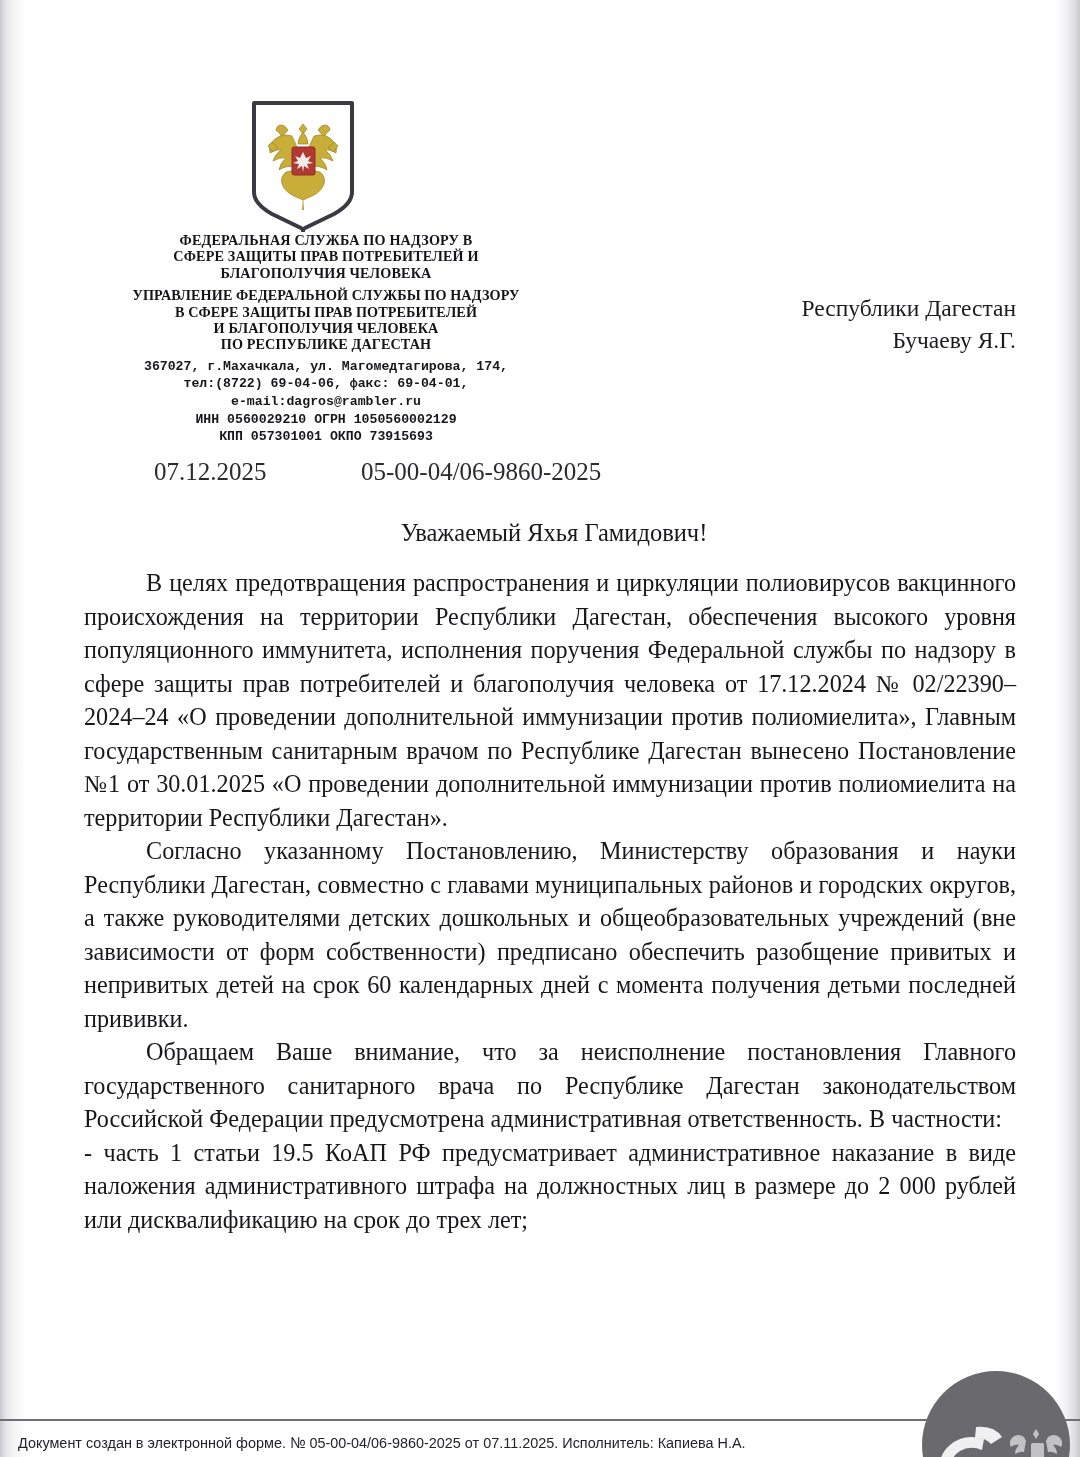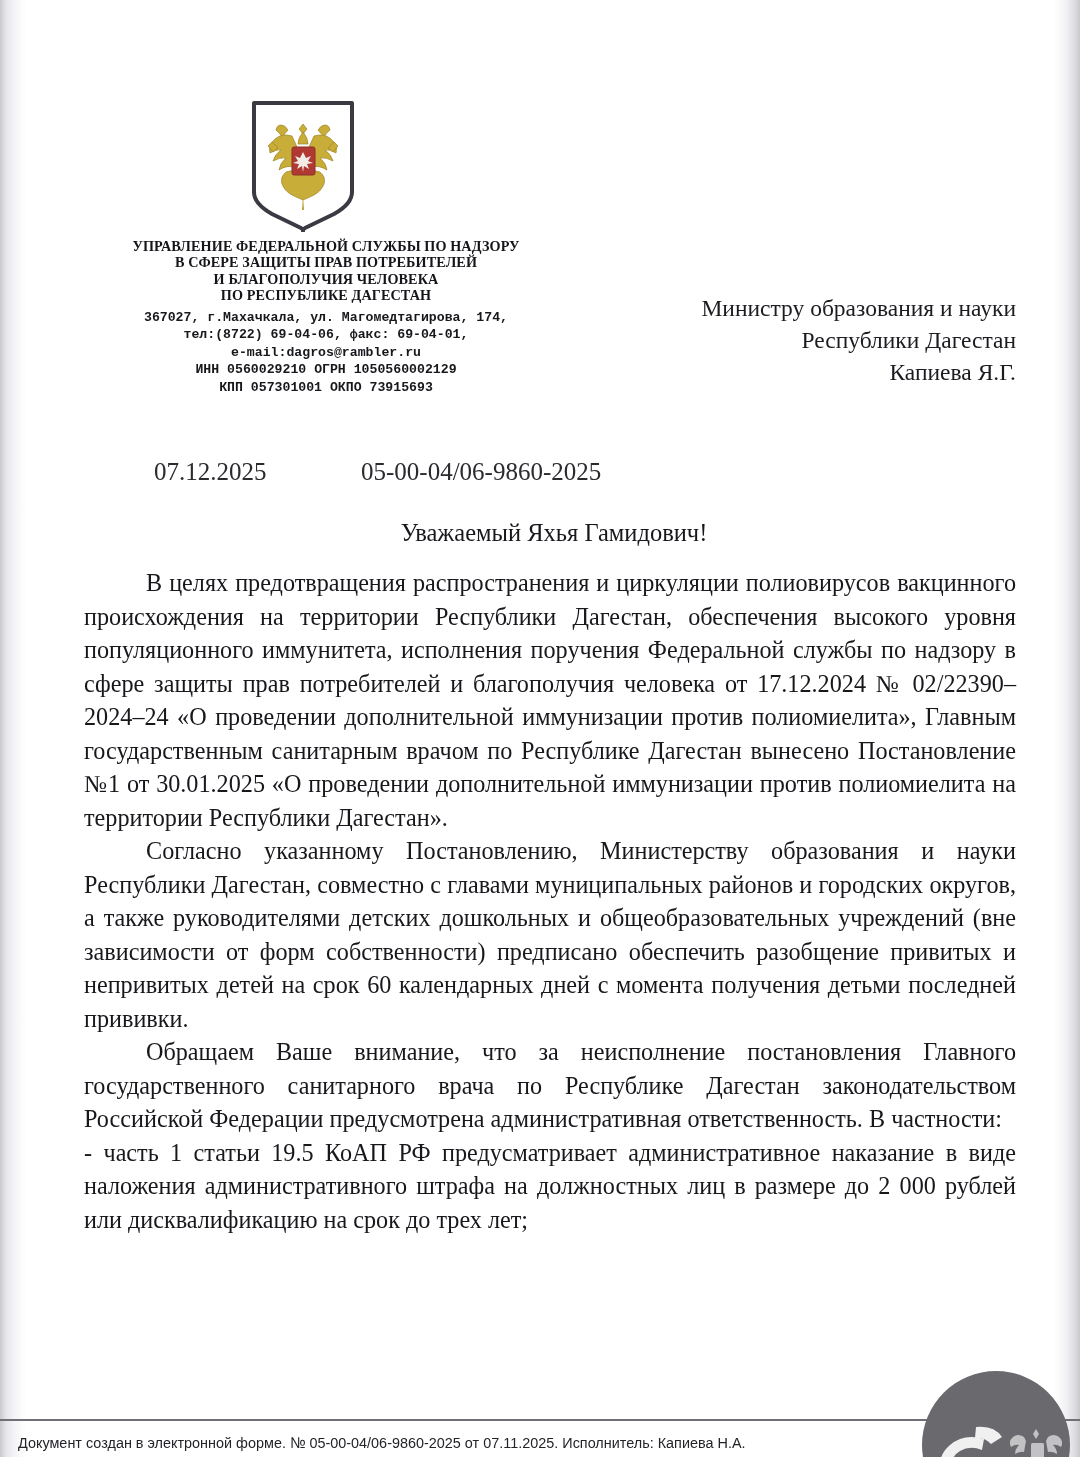--- a/index.html
+++ b/index.html
@@ -165,39 +165,43 @@
           </g>
           <rect x="44" y="47" width="23" height="28" rx="2" fill="#b03a33" stroke="#8e2f29" stroke-width="1"></rect>
           <g fill="#f2ece6">
             <path d="M55 52 l3 6 5 -2 -3 5 5 2 -6 1 2 5 -5 -3 -1 6 -1 -6 -5 3 2 -5 -6 -1 5 -2 -3 -5 5 2 z"></path>
           </g>
           <path d="M55 96 l-1 14 2 0 z" fill="#b9a035"></path>
         </svg>
       </div>
 
       <div class="letterhead">
+        <div class="lh-title">
+          <div>ФЕДЕРАЛЬНАЯ СЛУЖБА ПО НАДЗОРУ В</div>
+          <div>СФЕРЕ ЗАЩИТЫ ПРАВ ПОТРЕБИТЕЛЕЙ И</div>
+          <div>БЛАГОПОЛУЧИЯ ЧЕЛОВЕКА</div>
+        </div>
         <div class="lh-title2">
           <div>УПРАВЛЕНИЕ ФЕДЕРАЛЬНОЙ СЛУЖБЫ ПО НАДЗОРУ</div>
           <div>В СФЕРЕ ЗАЩИТЫ ПРАВ ПОТРЕБИТЕЛЕЙ</div>
           <div>И БЛАГОПОЛУЧИЯ ЧЕЛОВЕКА</div>
           <div>ПО РЕСПУБЛИКЕ ДАГЕСТАН</div>
         </div>
         <div class="lh-contact">
           <div>367027, г.Махачкала, ул. Магомедтагирова, 174,</div>
           <div>тел:(8722) 69-04-06, факс: 69-04-01,</div>
           <div>e-mail:dagros@rambler.ru</div>
           <div>ИНН 0560029210 ОГРН 1050560002129</div>
           <div>КПП 057301001 ОКПО 73915693</div>
         </div>
       </div>
 
       <div class="addressee">
-        <div>Министру образования и науки</div>
         <div>Республики Дагестан</div>
-        <div>Капиева Я.Г.</div>
+        <div>Бучаеву Я.Г.</div>
       </div>
     </div>
 
     <div class="docline">
       <span class="date">07.12.2025</span>
       <span class="num">05-00-04/06-9860-2025</span>
     </div>
 
     <div class="body">
       <div class="salutation">Уважаемый Яхья Гамидович!</div>

